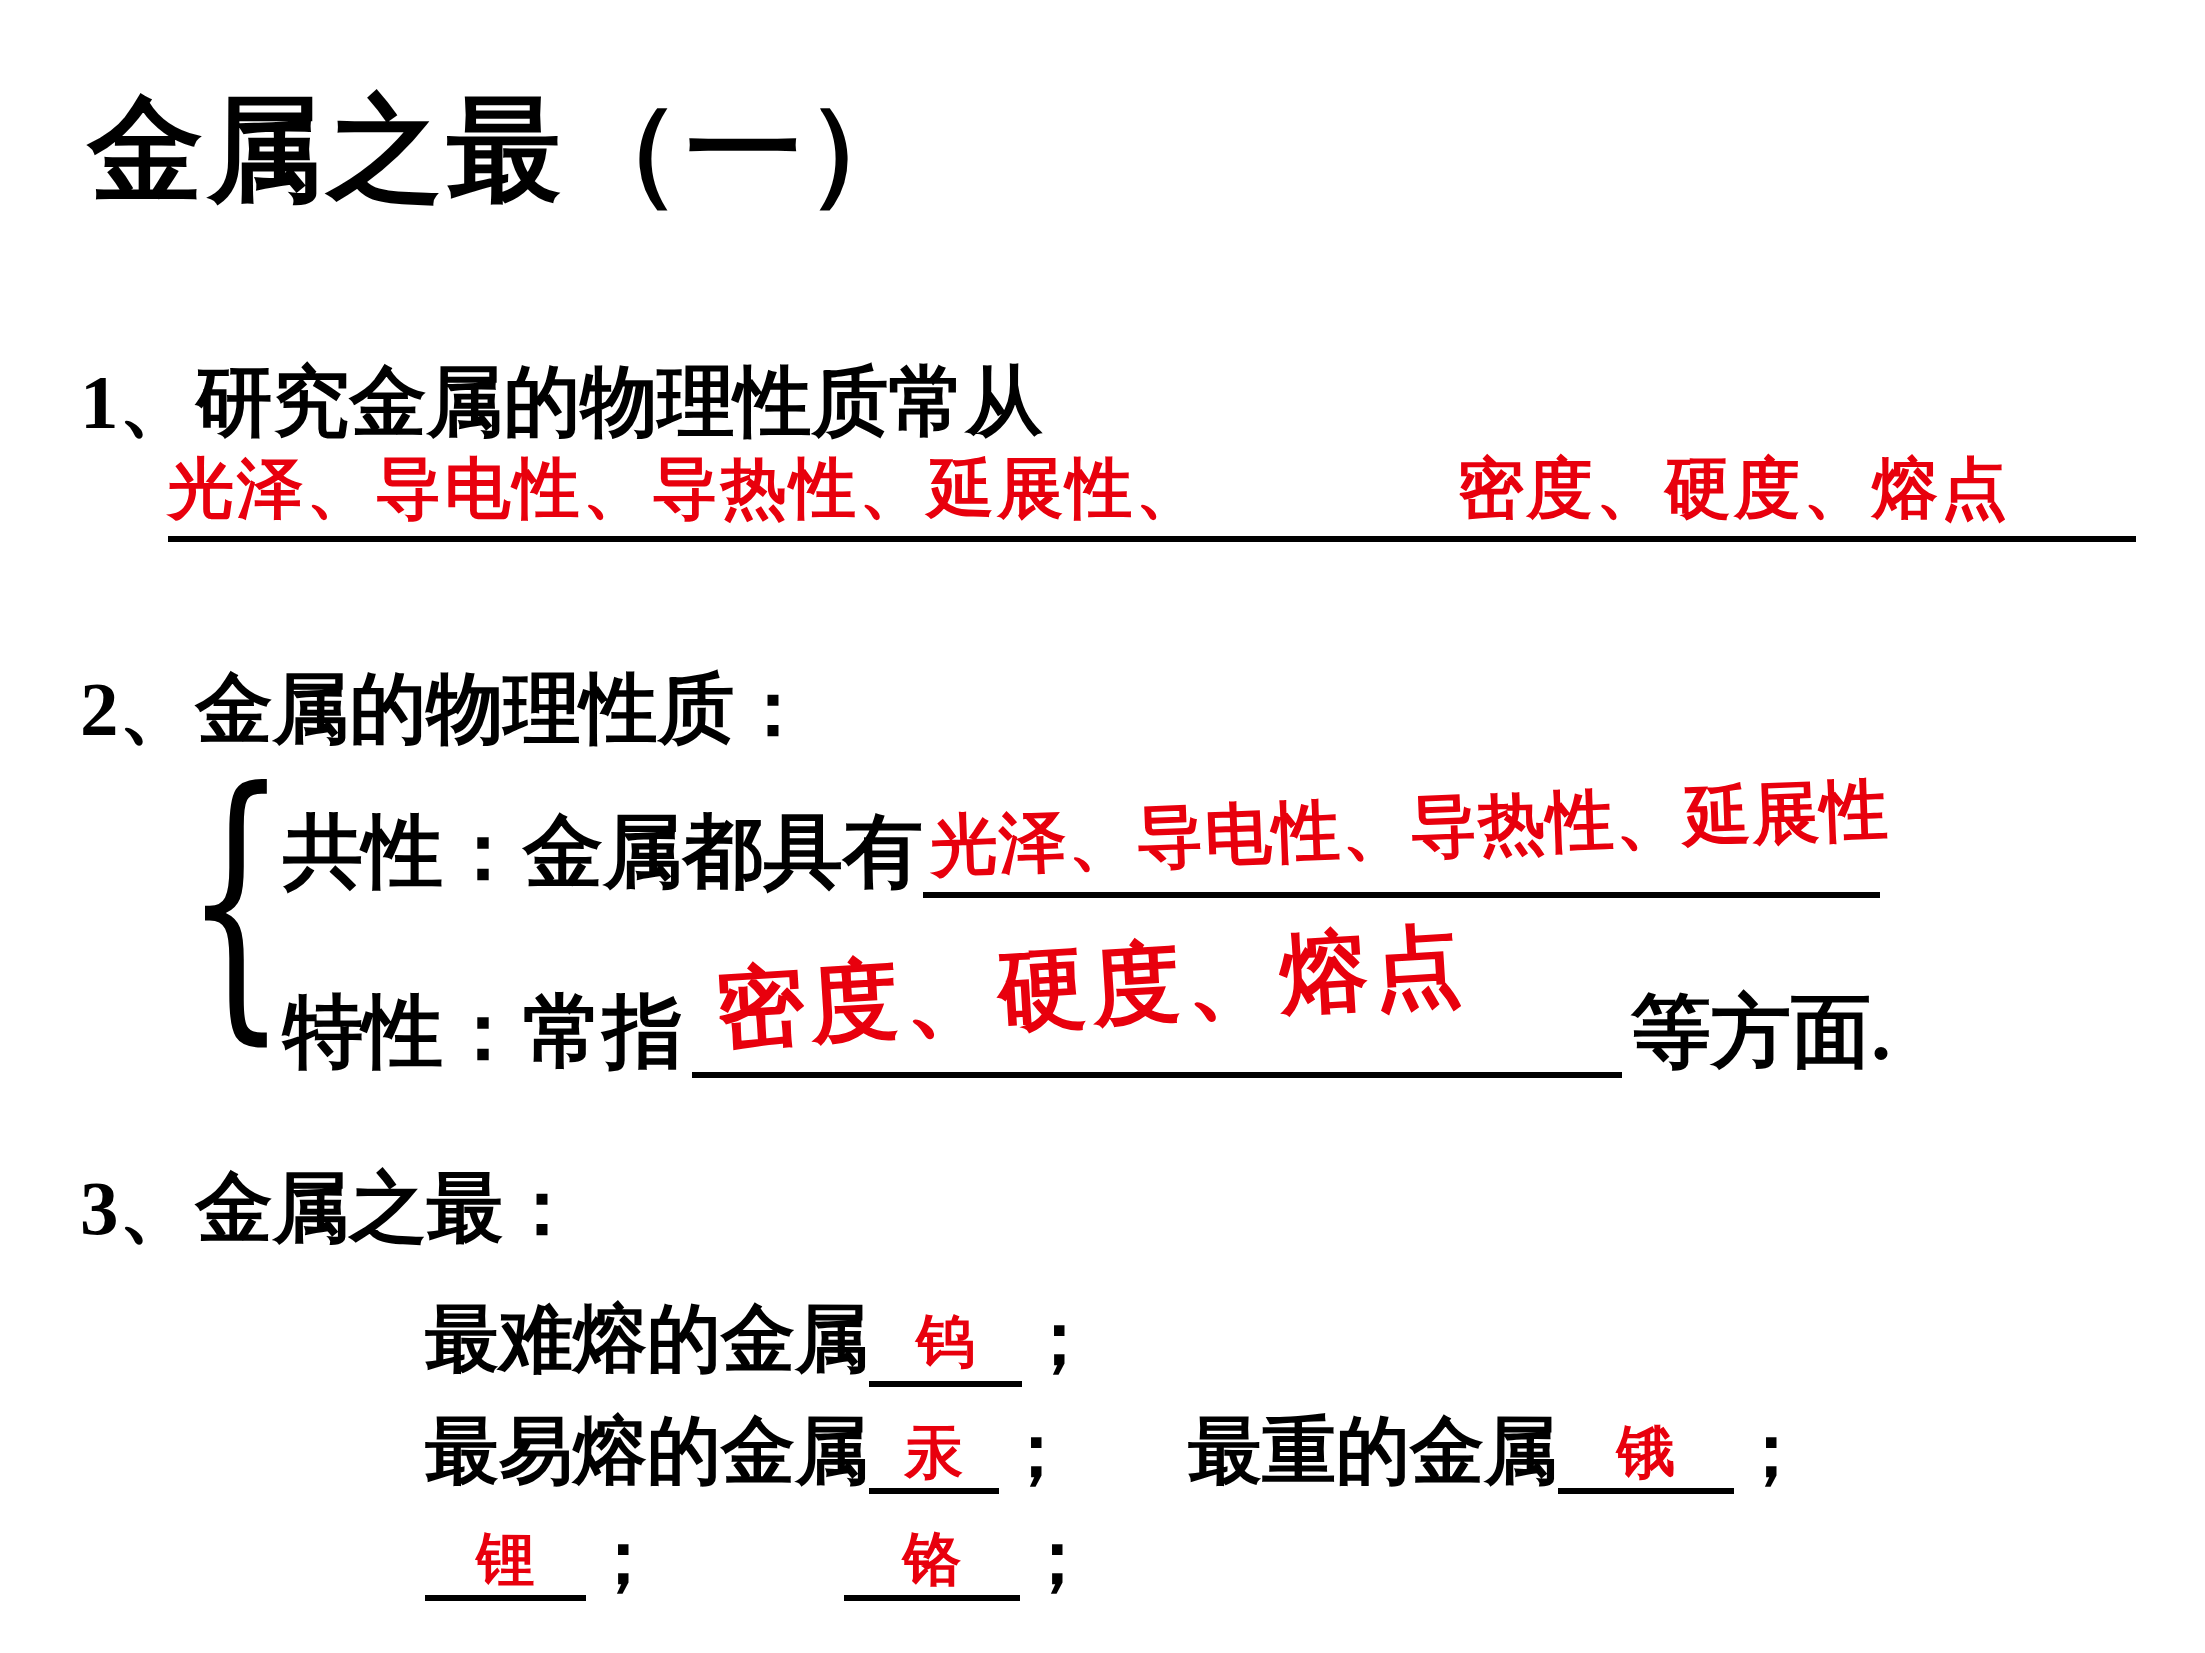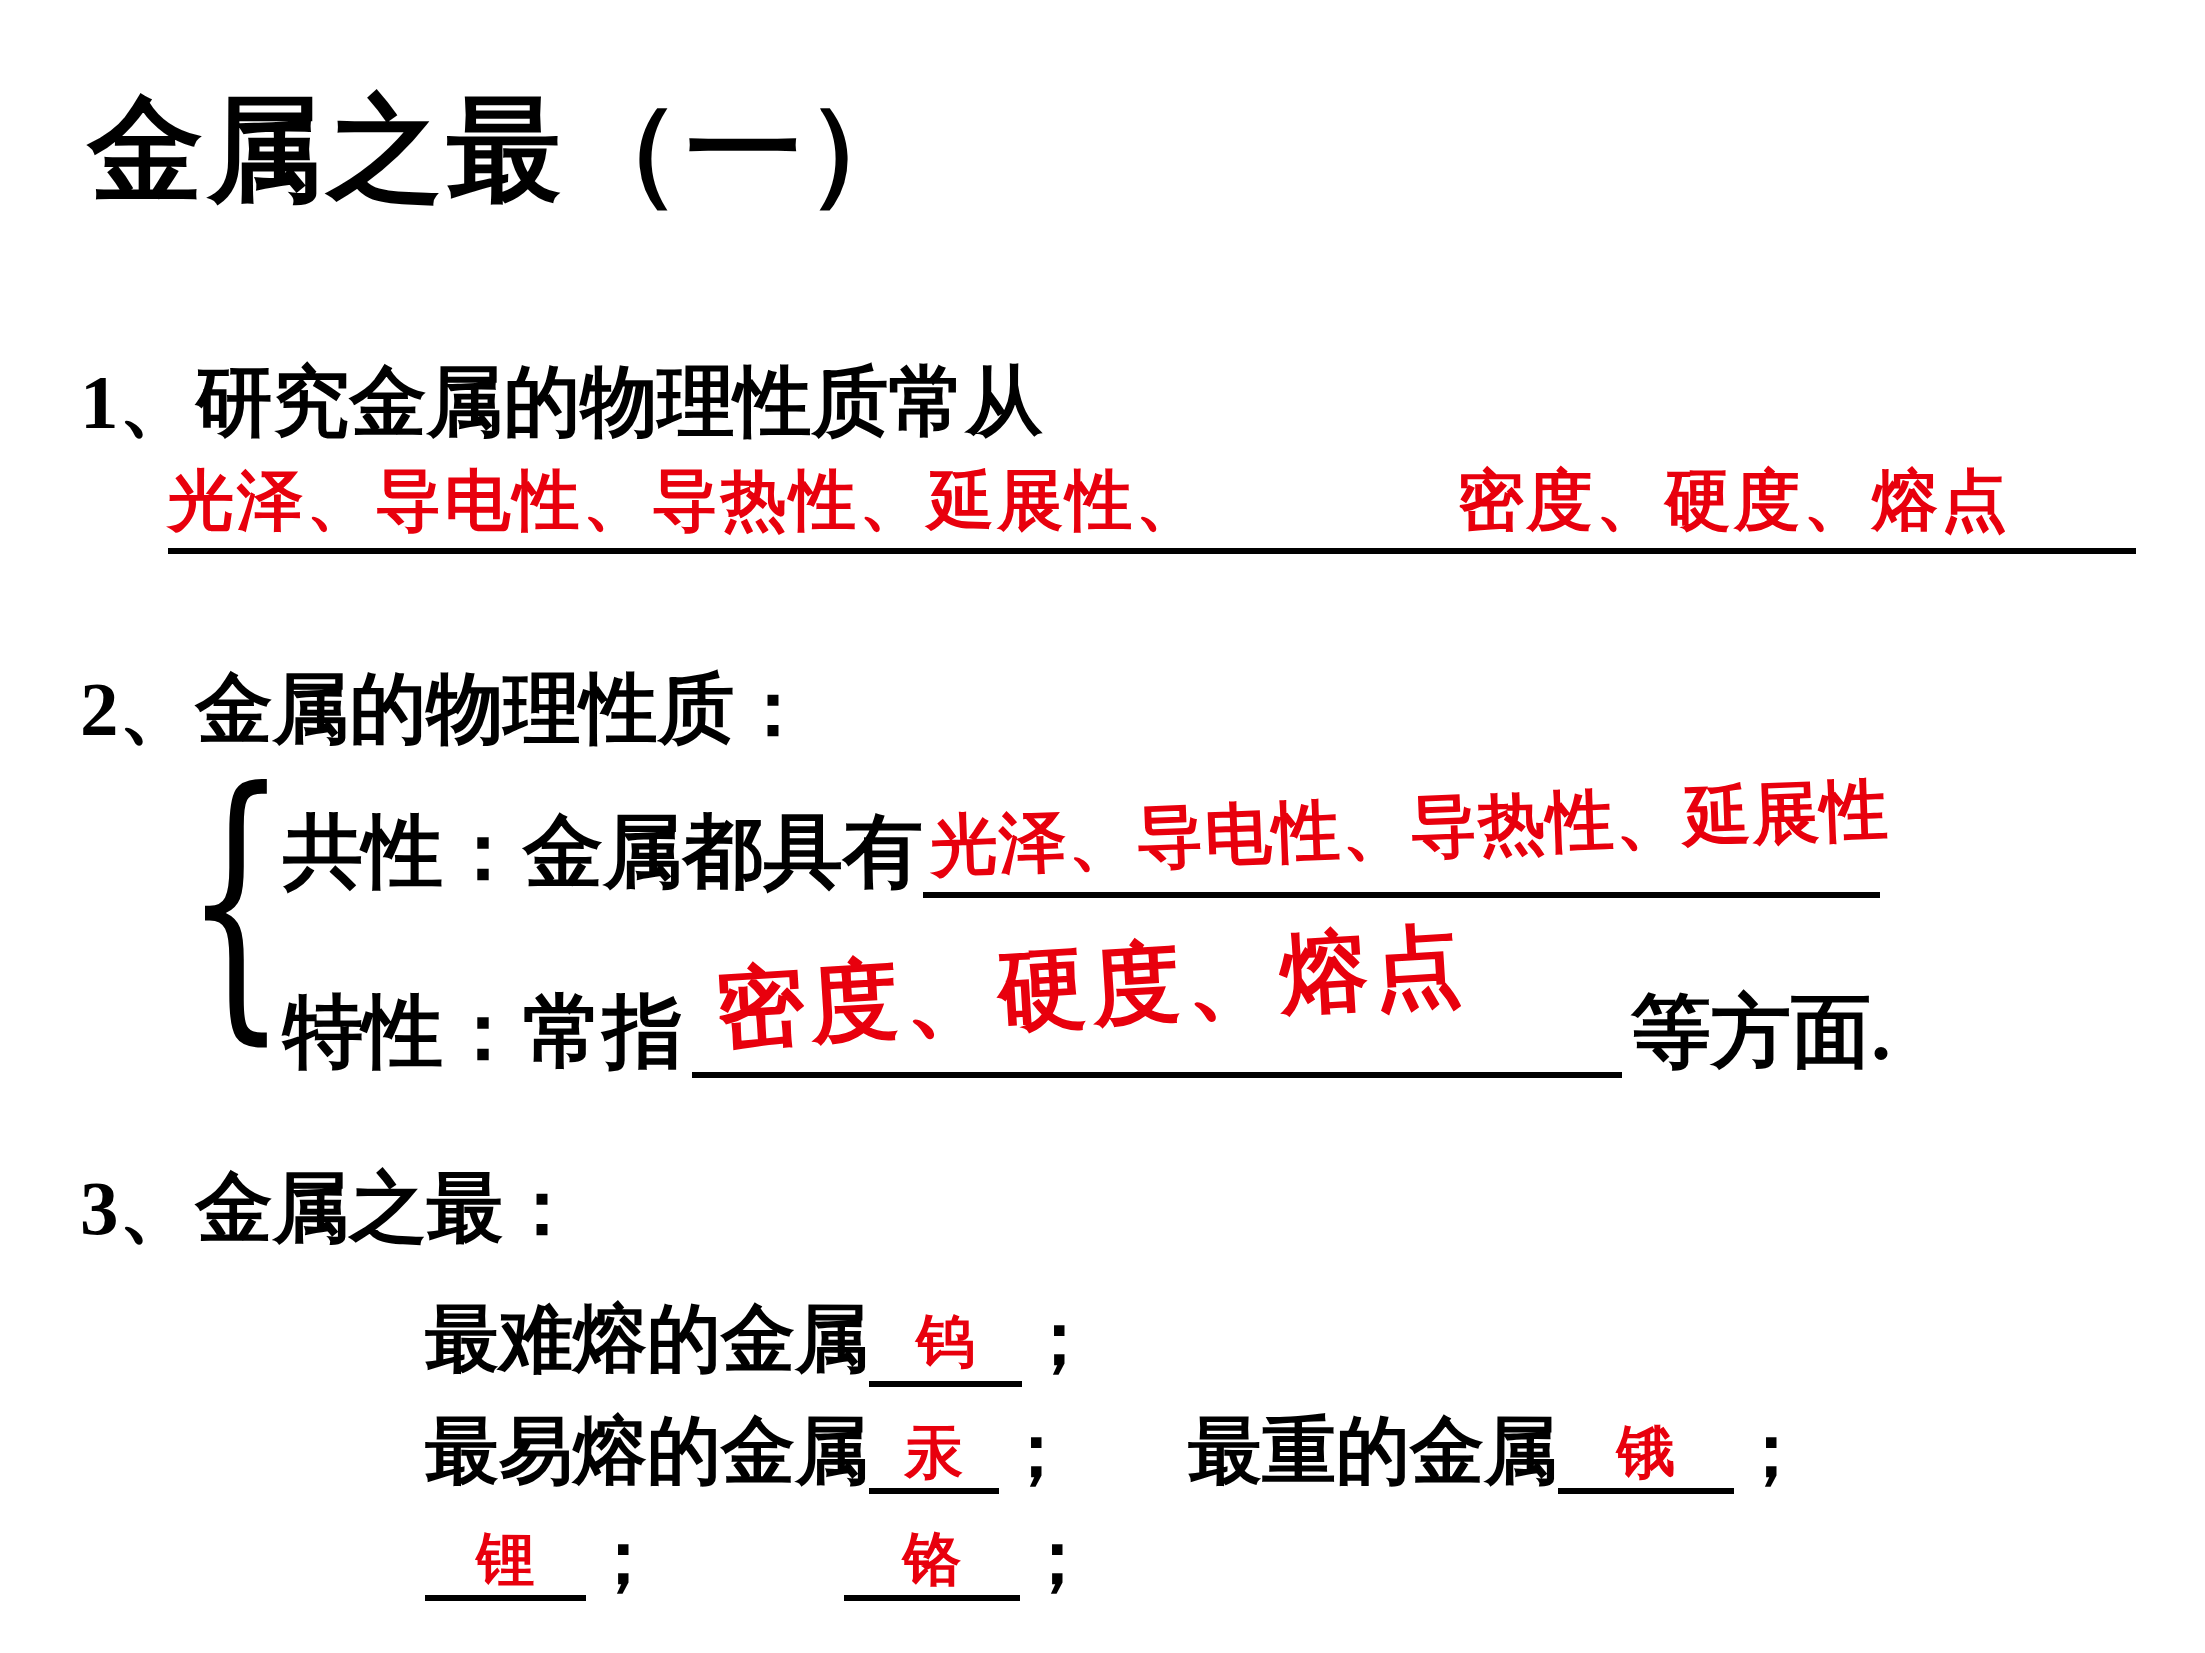--- a/index.html
+++ b/index.html
@@ -22,21 +22,21 @@
     white-space: nowrap;
   }
 
   .q-head { font-size: 77px; line-height: 1.15; white-space: nowrap; }
   #q1-head { left: 80px; top: 358px; }
   #q2-head { left: 80px; top: 665px; }
   #q3-head { left: 80px; top: 1164px; font-family: Liberation Serif, serif; }
 
   
   #q1-answer {
-    left: 168px; top: 465px; width: 1968px;
+    left: 168px; top: 453px; width: 1968px;
     display: flex; align-items: flex-start;
     border-bottom: 6.9px solid #000;
     padding-bottom: 10.7px;
     font-size: 66px; letter-spacing: 3.1px; line-height: 1.1;
     white-space: nowrap;
     color: var(--answer-red, #e8000d);
   }
   #q1-answer .gap { width: 253px; flex: 0 0 auto; }
 
   

